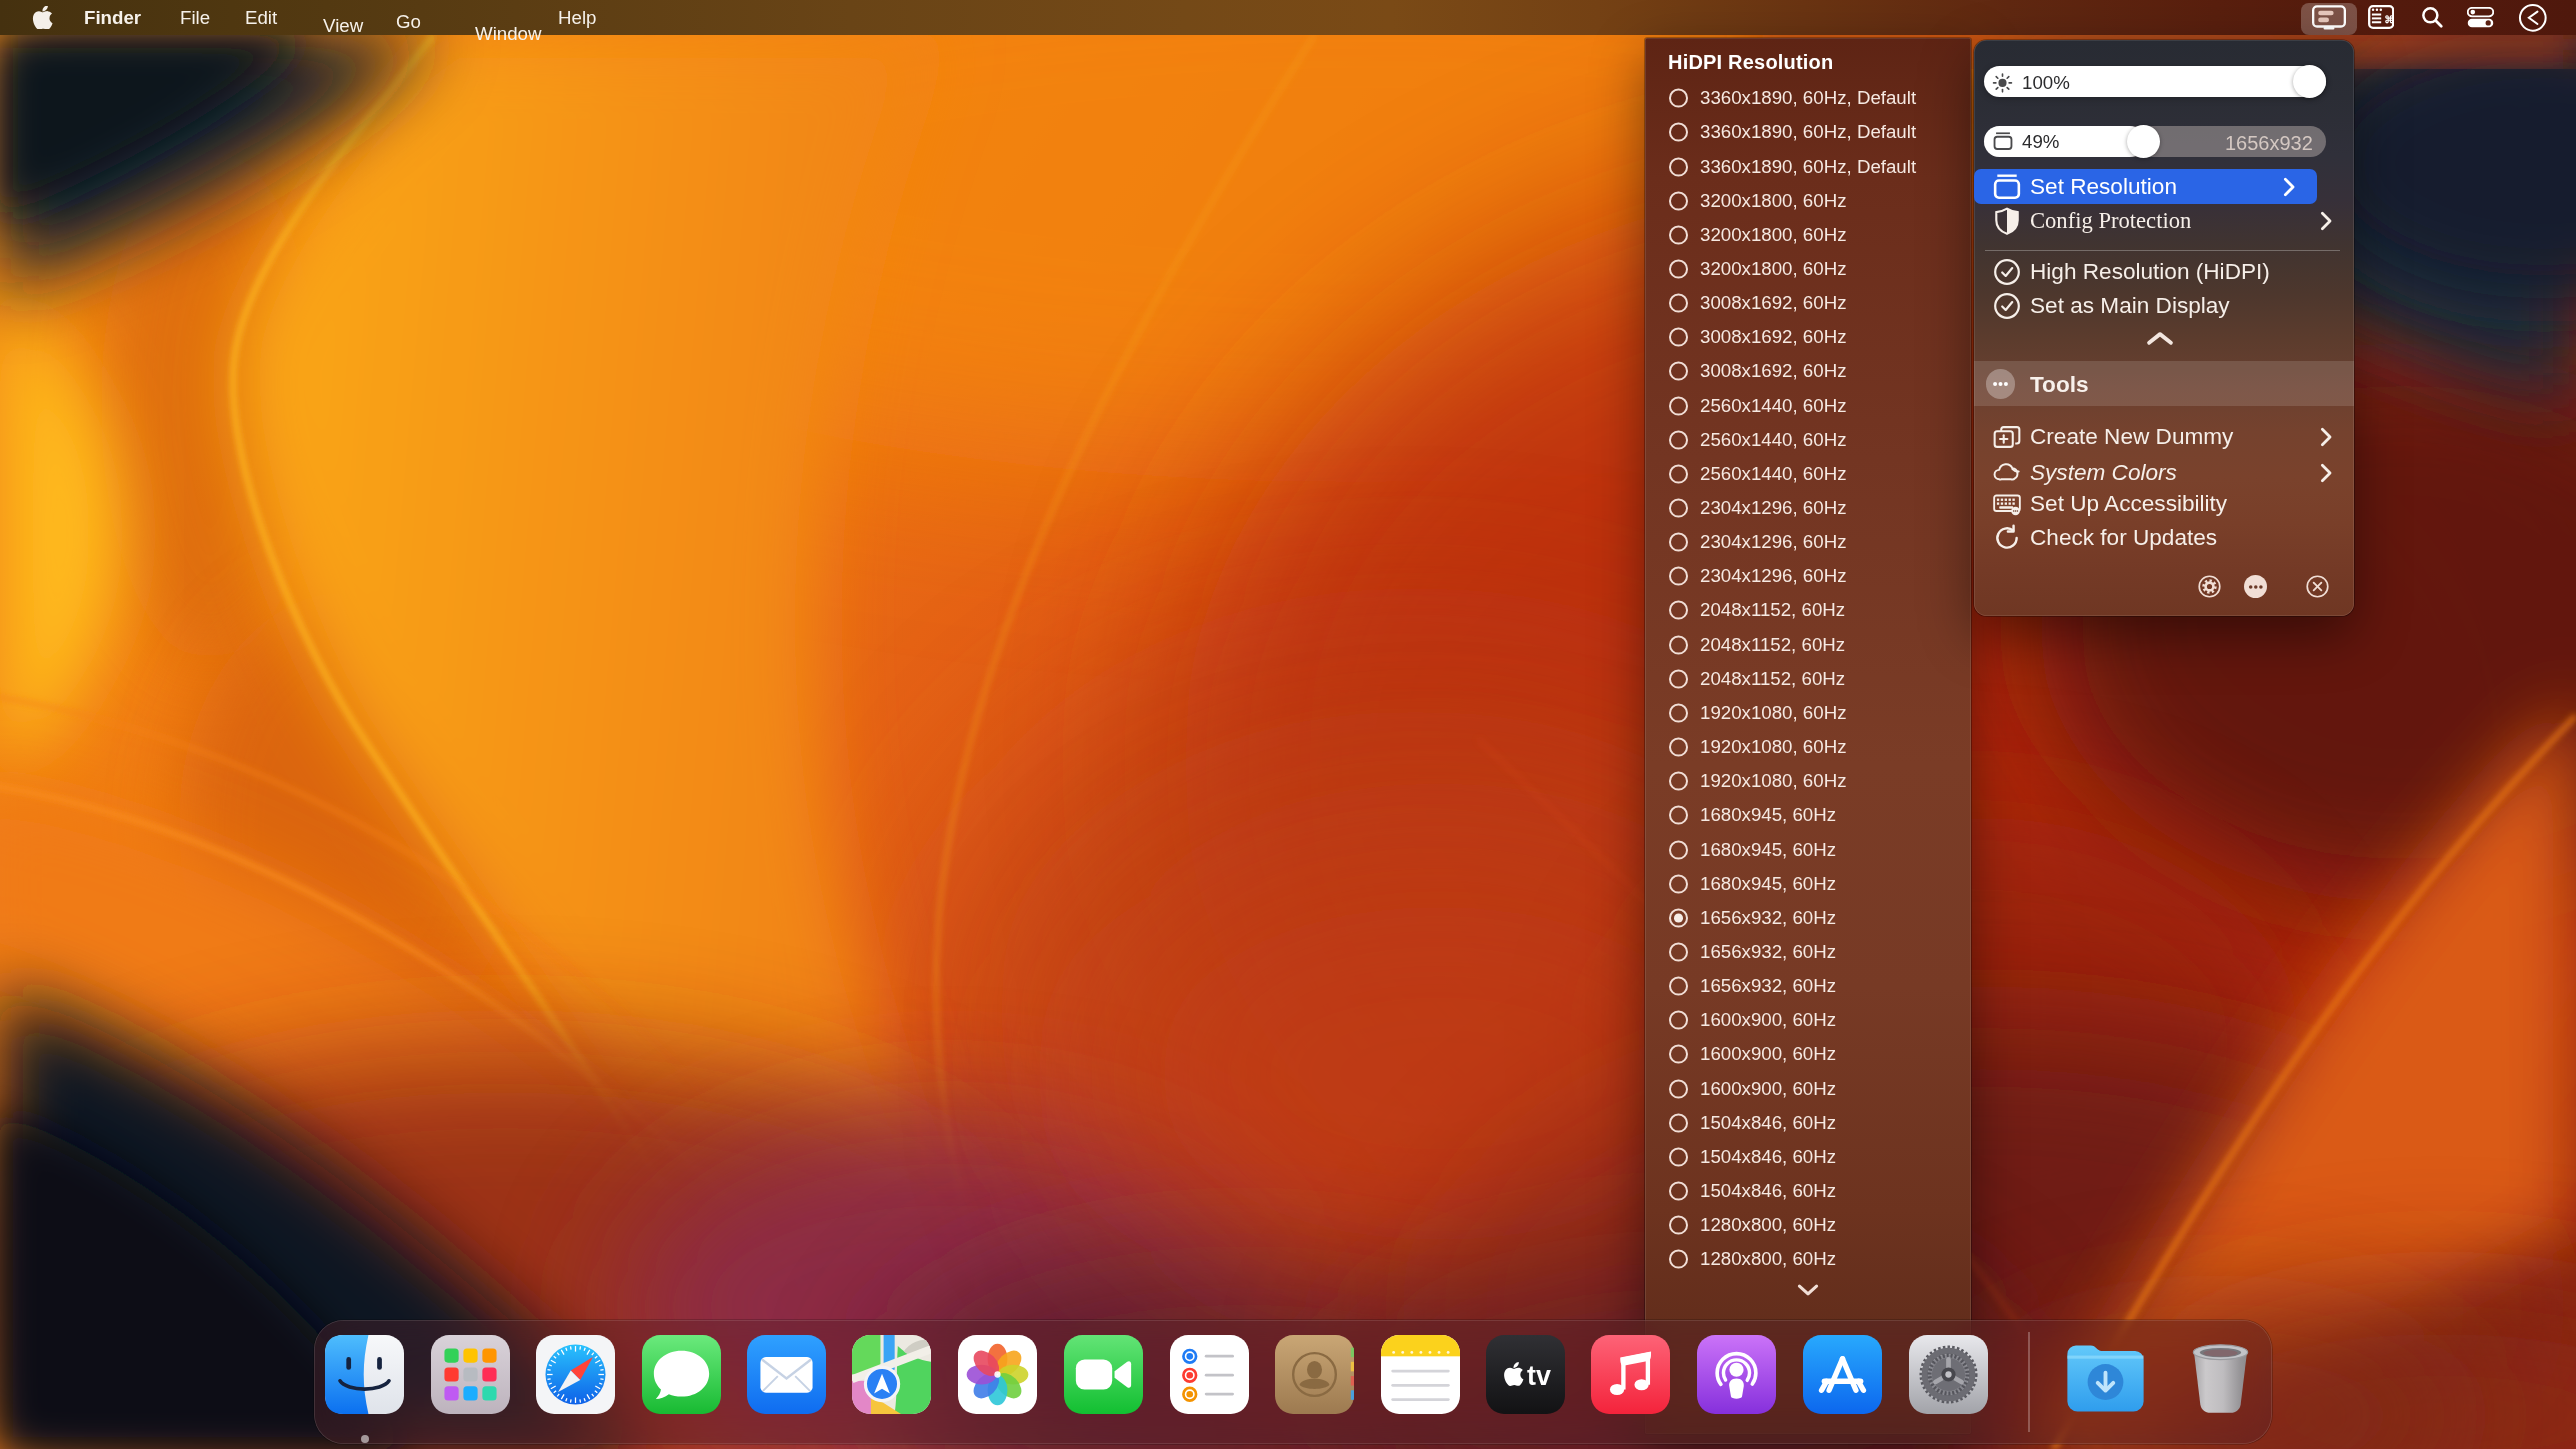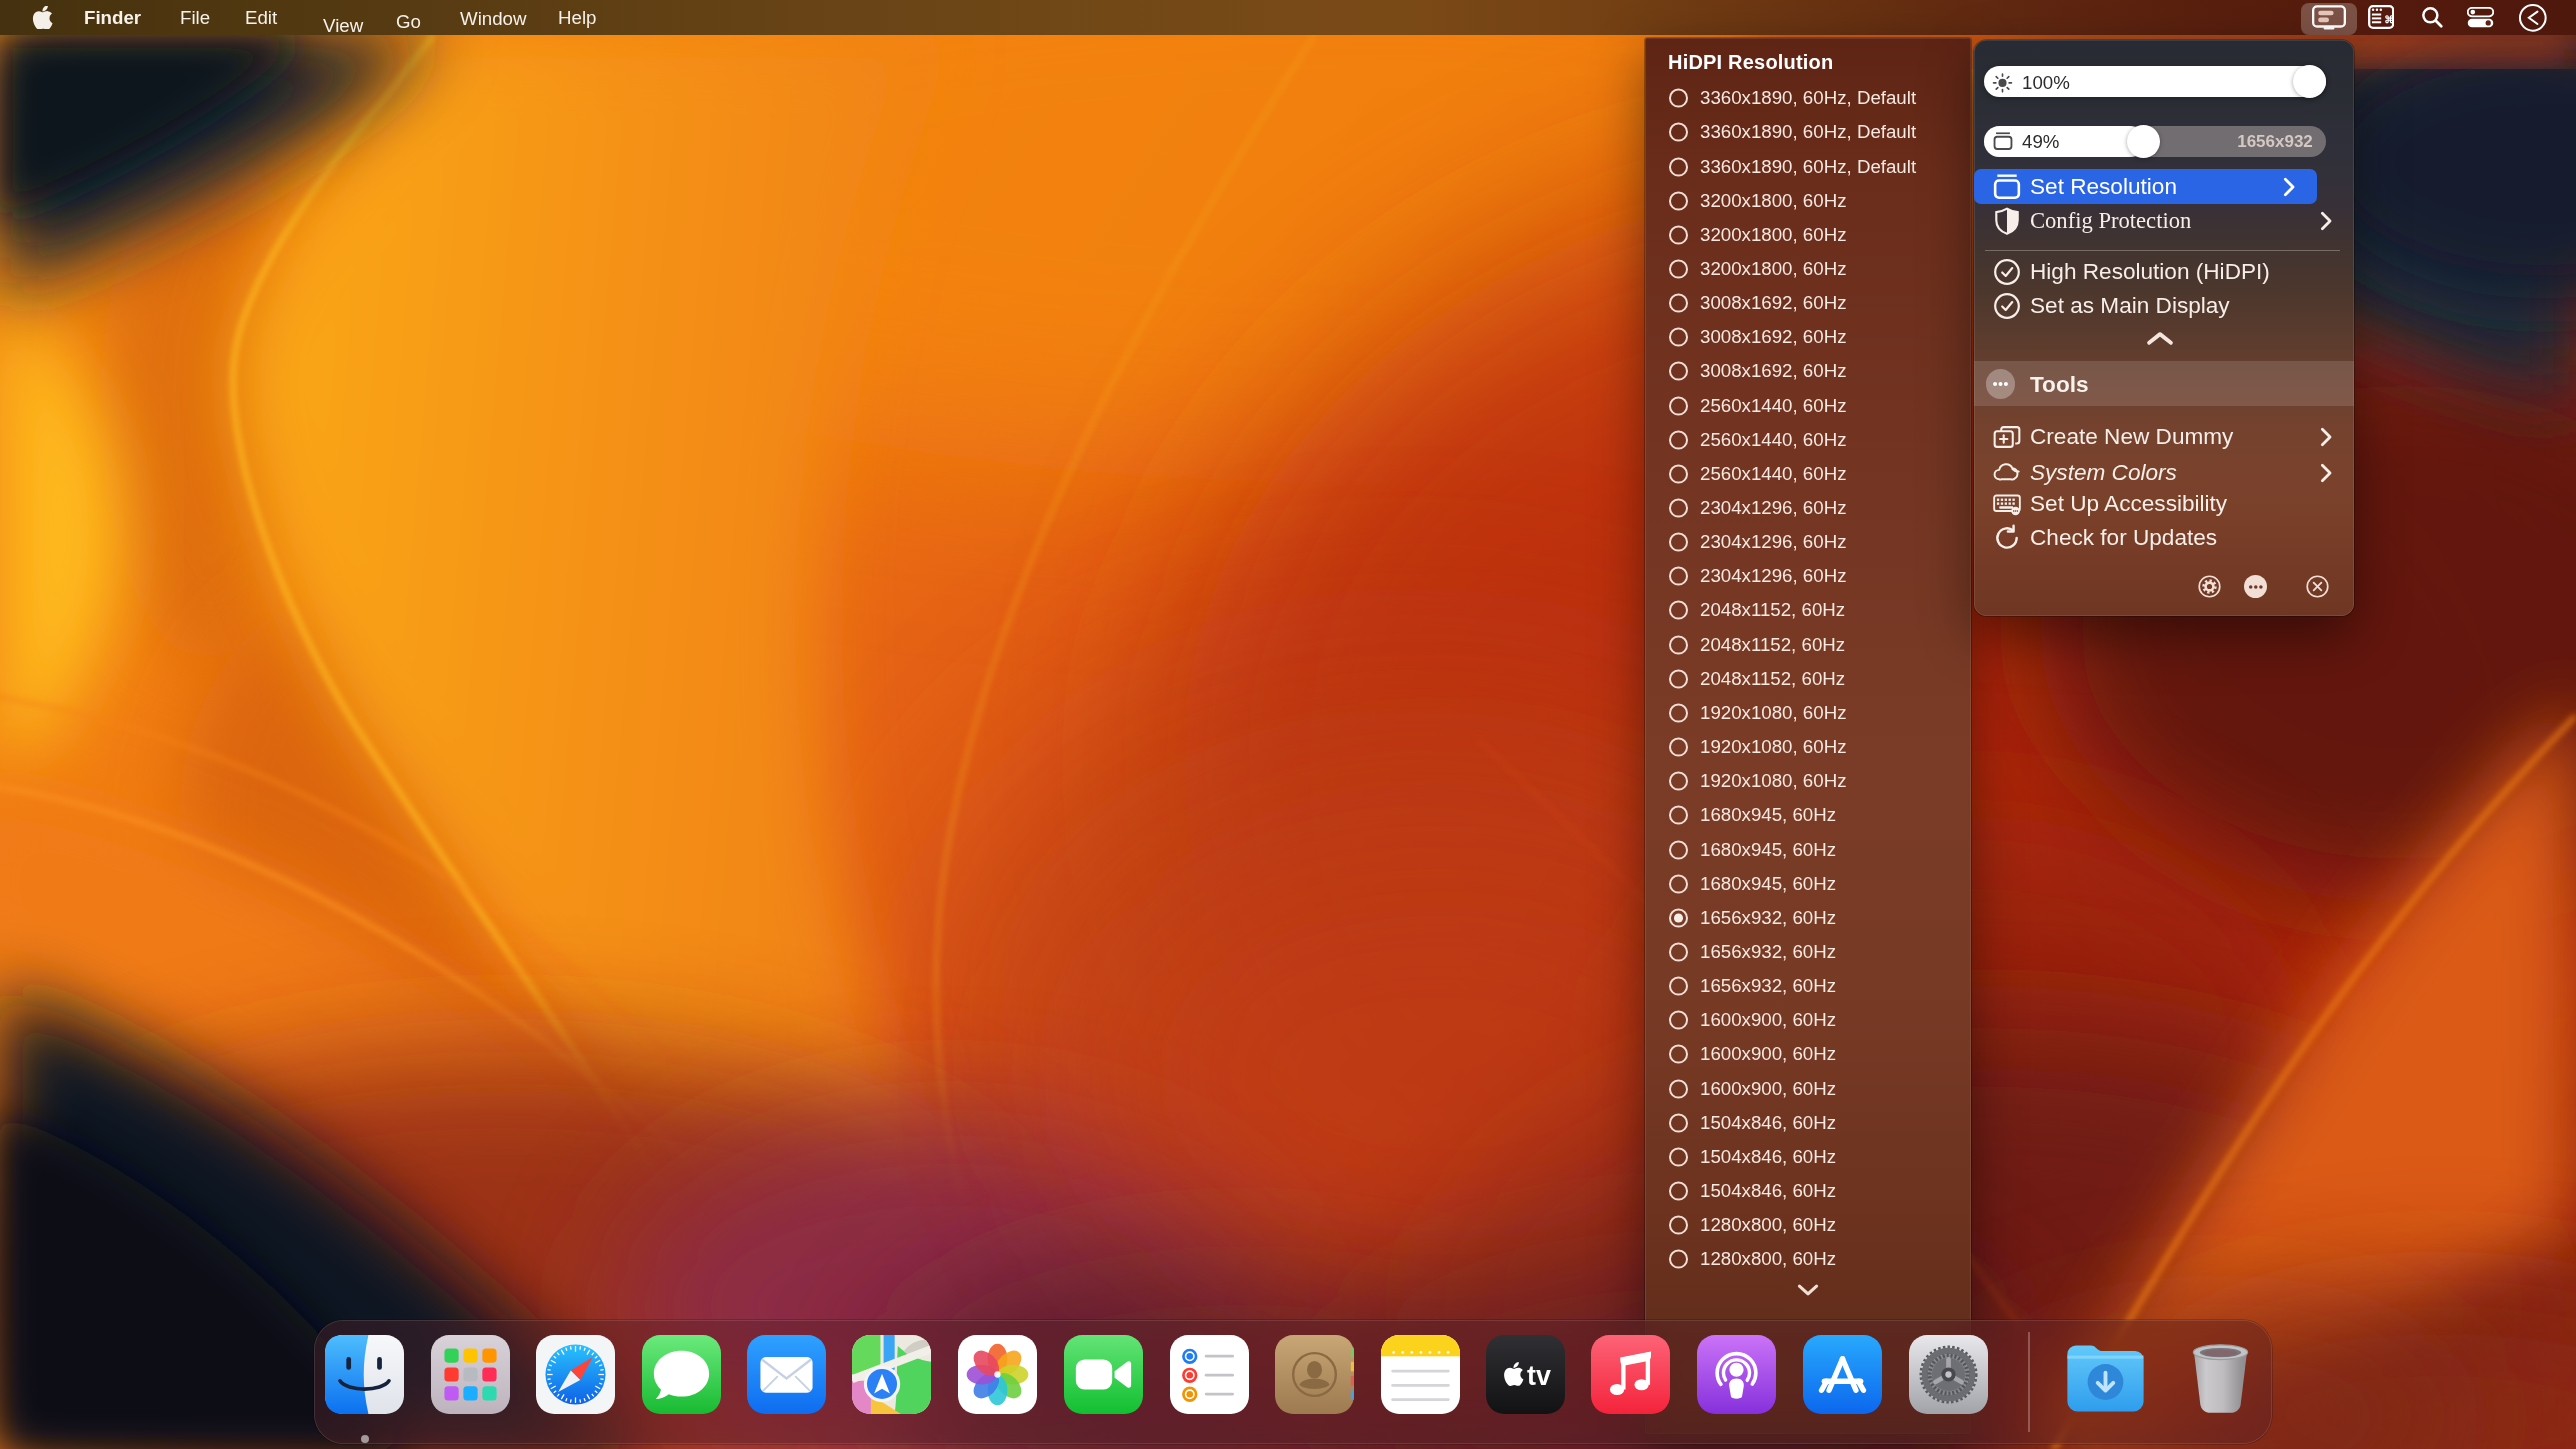--- a/index.html
+++ b/index.html
@@ -122,21 +122,21 @@
 
 <div id="menubar">
   <svg class="abs" style="left:32px;top:6.2px" width="21" height="23" viewBox="0 0 27 30">
     <path fill="#f4efe9" d="M18.7,4.6c1.2-1.5,2.1-3.5,1.8-5.6c-1.8,0.1-3.9,1.2-5.2,2.7c-1.1,1.3-2.1,3.4-1.8,5.4C15.5,7.3,17.5,6.1,18.7,4.6z M22.6,15.9c0-4,3.3-5.9,3.4-6c-1.9-2.7-4.8-3.1-5.8-3.2c-2.5-0.2-4.8,1.5-6.1,1.5c-1.3,0-3.2-1.4-5.2-1.4c-2.7,0-5.2,1.6-6.6,4c-2.8,4.9-0.7,12.2,2,16.2c1.3,1.9,2.9,4.1,5,4c2-0.1,2.8-1.3,5.2-1.3c2.4,0,3.1,1.3,5.2,1.2c2.2,0,3.5-2,4.8-3.9c1.5-2.2,2.1-4.4,2.2-4.5C26.6,22.4,22.6,20.4,22.6,15.9z"></path>
   </svg>
   <div class="it" style="position:absolute;left:84px;top:7px;margin:0;font-weight:700;">Finder</div>
   <div class="it" style="position:absolute;left:180px;top:7px;margin:0;">File</div>
   <div class="it" style="position:absolute;left:245px;top:7px;margin:0;">Edit</div>
   <div class="it" style="position:absolute;left:315px;top:7px;margin:8px;">View</div>
   <div class="it" style="position:absolute;left:392px;top:7px;margin:4px;">Go</div>
-  <div class="it" style="position:absolute;left:459px;top:7px;margin:1px;">Window</div>
+  <div class="it" style="position:absolute;left:459px;top:7px;margin:16px;">Window</div>
   <div class="it" style="position:absolute;left:558px;top:7px;margin:0;">Help</div>
 
   <div class="abs" style="left:2301px;top:3.1px;width:56px;height:32px;border-radius:7.8px;background:rgba(255,255,255,0.24);"></div>
   <svg class="abs" style="left:2312px;top:5.4px" width="34" height="26" viewBox="0 0 44 33">
     <rect x="1.5" y="1.5" width="41" height="26" rx="5" fill="none" stroke="#fff" stroke-width="3"></rect>
     <rect x="8" y="7" width="20" height="6" rx="3" fill="#e8c9bd"></rect>
     <rect x="8" y="16" width="14" height="6" rx="3" fill="#e8c9bd"></rect>
     <rect x="15" y="28" width="14" height="3.5" rx="1.5" fill="#fff"></rect>
   </svg>
   <svg class="abs" style="left:2368px;top:5.4px;font-size:24px" width="26.4" height="24" viewBox="0 0 34 31">
@@ -334,21 +334,21 @@
     <div class="abs" style="left:309px;top:-1.2px;width:33px;height:33px;border-radius:50%;background:#fff;box-shadow:0 0.8px 4.7px rgba(0,0,0,0.35);"></div>
   </div>
 
   <div class="slider" style="top:86px;background:rgba(216,203,197,0.40);">
     <div class="abs" style="left:0;top:0;width:161px;height:31px;border-radius:15.6px;background:#fff;"></div>
     <svg class="abs" style="left:8.6px;top:6.2px" width="20" height="18.7" viewBox="0 0 26 24">
       <rect x="2" y="6" width="22" height="16" rx="3.5" fill="none" stroke="#4a4a4c" stroke-width="2.4"></rect>
       <line x1="4" y1="1.5" x2="22" y2="1.5" stroke="#4a4a4c" stroke-width="2.2"></line>
     </svg>
     <span class="abs" style="left:38px;top:5.4px;font-size:18.7px;color:#2b2b2d;">49%</span>
-    <span class="abs" style="right:13.2px;top:6.2px;font-size:17px;color:#d4c8c2;font-weight:bold;">1656x932</span>
+    <span class="abs" style="right:13.2px;top:6.2px;font-size:20px;color:#d4c8c2;">1656x932</span>
     <div class="abs" style="left:143px;top:-1.2px;width:33px;height:33px;border-radius:50%;background:#fff;box-shadow:0 0.8px 4.7px rgba(0,0,0,0.35);"></div>
   </div>
 
   <div class="mrow" style="top:129px;height:35px;width:343px;border-radius:7px;background:#2a65e6;">
     <svg class="mico" width="26.4" height="25" viewBox="0 0 26 24">
         <rect x="2" y="6" width="22" height="16" rx="3.5" fill="none" stroke="#fff" stroke-width="2.4"></rect>
         <line x1="4" y1="1.5" x2="22" y2="1.5" stroke="#fff" stroke-width="2.2"></line>
       </svg>
     <span class="mtext" style="color:#fff;">Set Resolution</span>
     <svg class="chev" width="12.4" height="20" viewBox="0 0 16 26">

